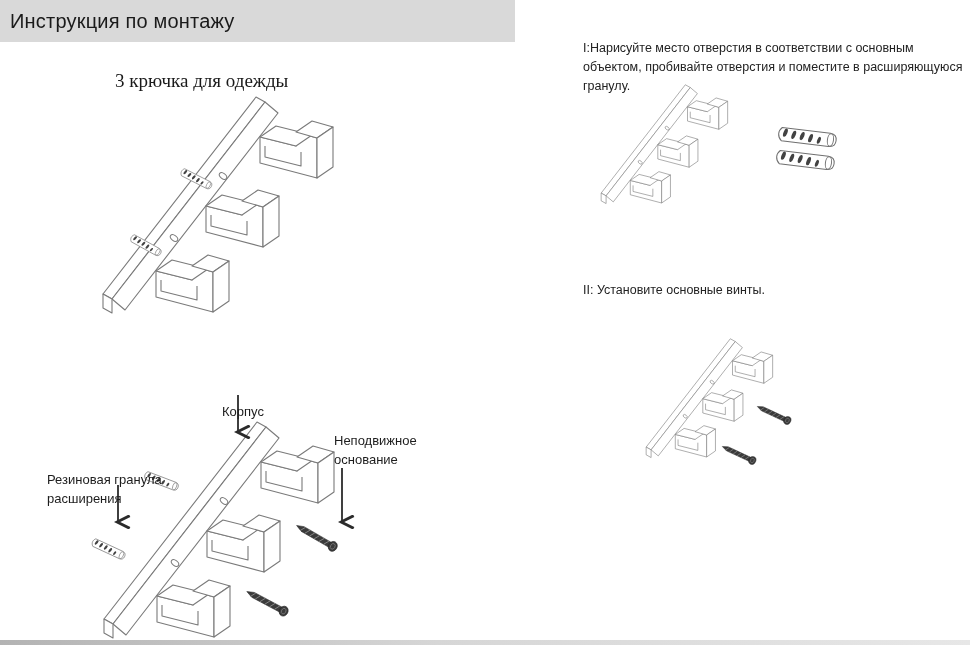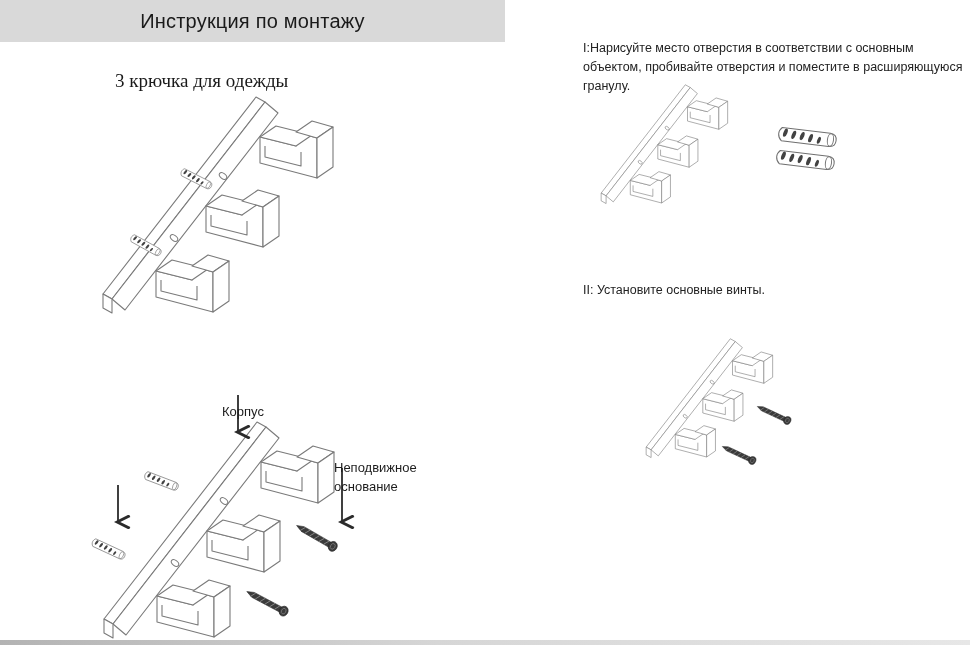--- a/index.html
+++ b/index.html
@@ -2,37 +2,37 @@
 <html><head>
 <meta charset="utf-8">
 <style>
   html,body{margin:0;padding:0;background:#fff;}
   .page{
     position:relative;width:970px;height:645px;background:#ffffff;overflow:hidden;
     font-family:"Liberation Sans","DejaVu Sans",sans-serif;color:#1f1f1f;
   }
   .header-bar{
     position:absolute;left:0;top:0;width:505px;height:42px;background:#d9d9d9;
-    display:flex;align-items:center;justify-content:center;
+    display:flex;align-items:center;justify-content:flex-start;padding-left:10px;
   }
   .header-bar .title{font-size:20px;color:#1a1a1a;letter-spacing:.2px;}
   .subtitle{
     position:absolute;left:115px;top:70px;font-size:19px;color:#1a1a1a;font-family:Liberation Serif, serif;
   }
   .step-text{
     position:absolute;font-size:12.5px;line-height:1.5;color:#222;width:392px;
   }
   #step1-text{left:583px;top:39px;}
   #step2-text{left:583px;top:281px;}
   .callout{
     position:absolute;font-size:13px;line-height:1.45;color:#1d1d1d;margin-top:31px;
   }
   #callout-body{left:222px;top:372px;}
   #callout-plug{left:47px;top:440px;width:150px;}
-  #callout-base{left:334px;top:428px;width:135px;}
+  #callout-base{left:334px;top:401px;width:135px;}
   .diagram{position:absolute;}
   #diagram-assembled{left:70px;top:92px;}
   #diagram-exploded{left:30px;top:368px;}
   #diagram-step1{left:560px;top:80px;}
   #diagram-step2{left:600px;top:328px;}
   .footer-strip{
     position:absolute;left:0;bottom:0;width:970px;height:5px;
     background:linear-gradient(to right,#b3b3b3,#d6d6d6 45%,#e7e7e7);
   }
   svg{display:block;}
@@ -111,20 +111,21 @@
     <use href="#screw" transform="translate(268,152) rotate(30) scale(0.78)"></use>
     <use href="#screw" transform="translate(218,218) rotate(28) scale(0.78)"></use>
     <g stroke="#2b2b2b" stroke-width="1.8">
       <line x1="208" y1="27" x2="208" y2="64" marker-end="url(#ah)"></line>
       <line x1="88" y1="117" x2="88" y2="154" marker-end="url(#ah)"></line>
       <line x1="312" y1="100" x2="312" y2="154" marker-end="url(#ah)"></line>
     </g>
   </svg>
 
   <div id="callout-body" class="callout">Корпус</div>
+  <div id="callout-plug" class="callout">Резиновая гранула расширения</div>
   <div id="callout-base" class="callout">Неподвижное основание</div>
 
   <div id="step1-text" class="step-text">I:Нарисуйте место отверстия в соответствии с основным объектом, пробивайте отверстия и поместите в расширяющуюся гранулу.</div>
   <svg id="diagram-step1" class="diagram" width="310" height="138" viewBox="0 0 310 138">
     <use href="#plate3" transform="translate(23,2) scale(0.55)"></use>
     <use href="#anchor" transform="translate(218,44) rotate(8) scale(0.95)"></use>
     <use href="#anchor" transform="translate(216,67) rotate(8) scale(0.95)"></use>
   </svg>
 
   <div id="step2-text" class="step-text">II: Установите основные винты.</div>

